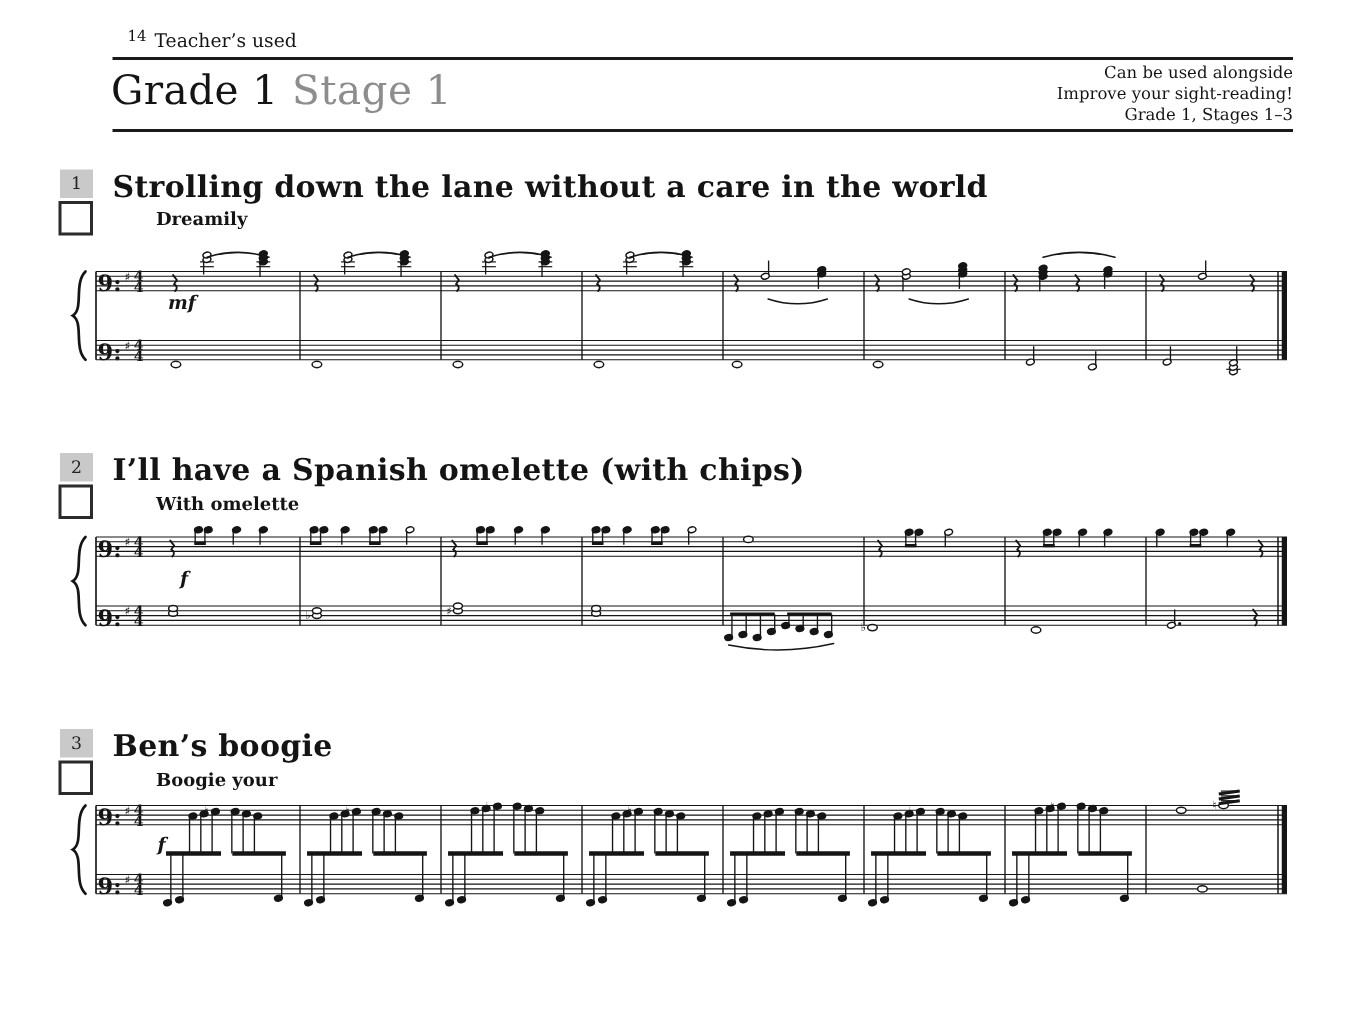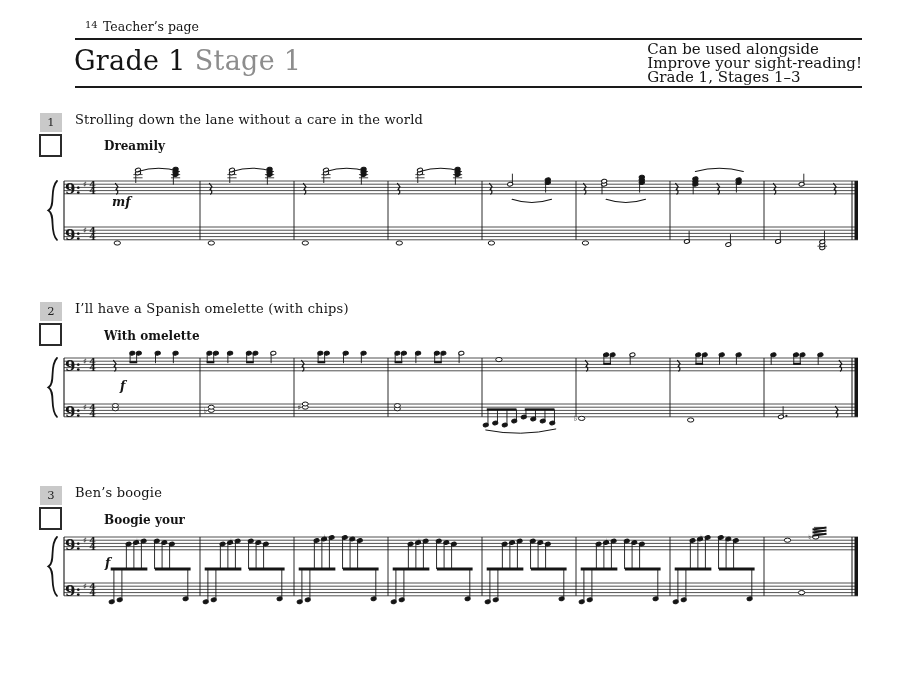--- a/index.html
+++ b/index.html
@@ -3,34 +3,34 @@
 <meta charset="utf-8">
 <style>
   html,body{margin:0;padding:0}
   body{width:900px;height:676px;background:#ffffff;position:relative;overflow:hidden;
        font-family:"DejaVu Serif",serif;color:#141414}
   .rule{position:absolute;left:75px;width:787px;height:2px;background:#1a1a1a}
   .pgnum{position:absolute;left:85px;top:19px;font-size:10px}
   .pglabel{position:absolute;left:103px;top:19px;font-size:12.5px}
   .gradetitle{position:absolute;left:74px;top:45px;font-size:27px;letter-spacing:0.3px}
   .stage{font-weight:normal;color:#8d8d8d;margin-left:9px}
-  .usage{position:absolute;right:38px;top:42px;text-align:left;font-size:15px;line-height:14px}
+  .usage{position:absolute;right:38px;top:42px;text-align:right;font-size:11px;line-height:14px}
   .usage .it{}
   .numbox{position:absolute;left:40px;width:22px;height:19px;background:#c9c9c9;
           text-align:center;font-size:11.5px;line-height:19px;color:#222}
   .checkbox{position:absolute;left:39px;width:19px;height:19px;border:2px solid #2b2b2b;background:#fff}
-  .ptitle{position:absolute;left:75px;font-size:13px;font-weight:normal;letter-spacing:0.2px}
+  .ptitle{position:absolute;left:75px;font-size:20px;font-weight:bold;letter-spacing:0.2px}
   .tempo{position:absolute;left:104px;font-size:12px;font-weight:bold}
   svg.system{position:absolute;left:36px;width:830px;height:127px}
 </style>
 </head>
 <body>
 
 <span class="pgnum">14</span>
-<span class="pglabel">Teacher’s page</span>
+<span class="pglabel">Teacher’s used</span>
 <div class="rule" style="top:38px"></div>
 
 <div class="gradetitle">
   <span>Grade 1</span><span class="stage">Stage 1</span>
 </div>
 <div class="usage">
   <div>Can be used alongside</div>
   <div class="it">Improve your sight-reading!</div>
   <div>Grade 1, Stages 1–3</div>
 </div>

